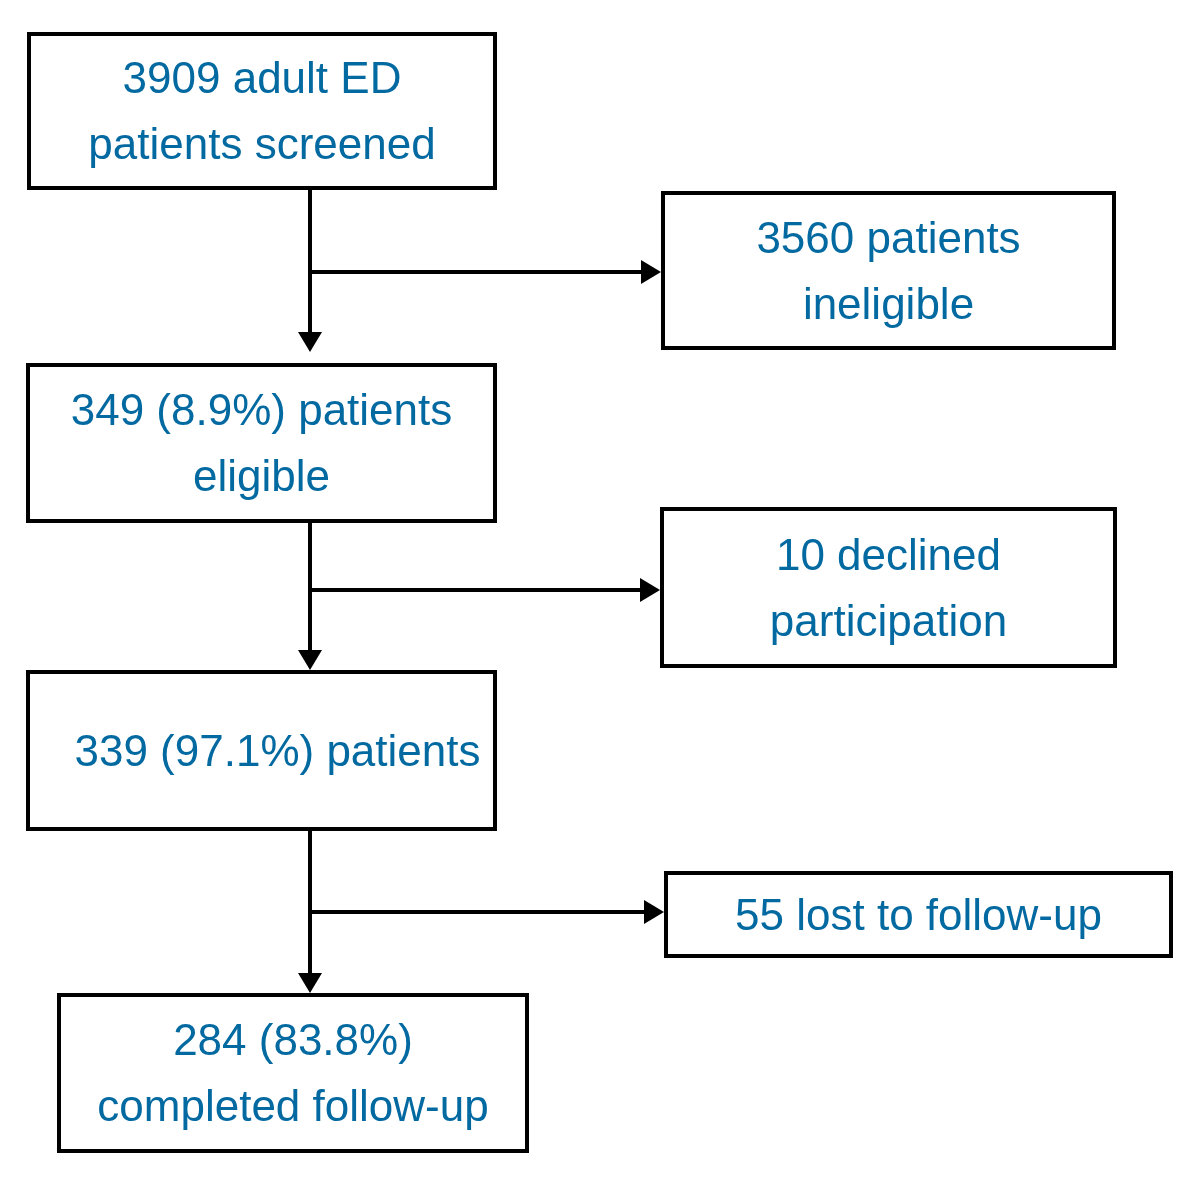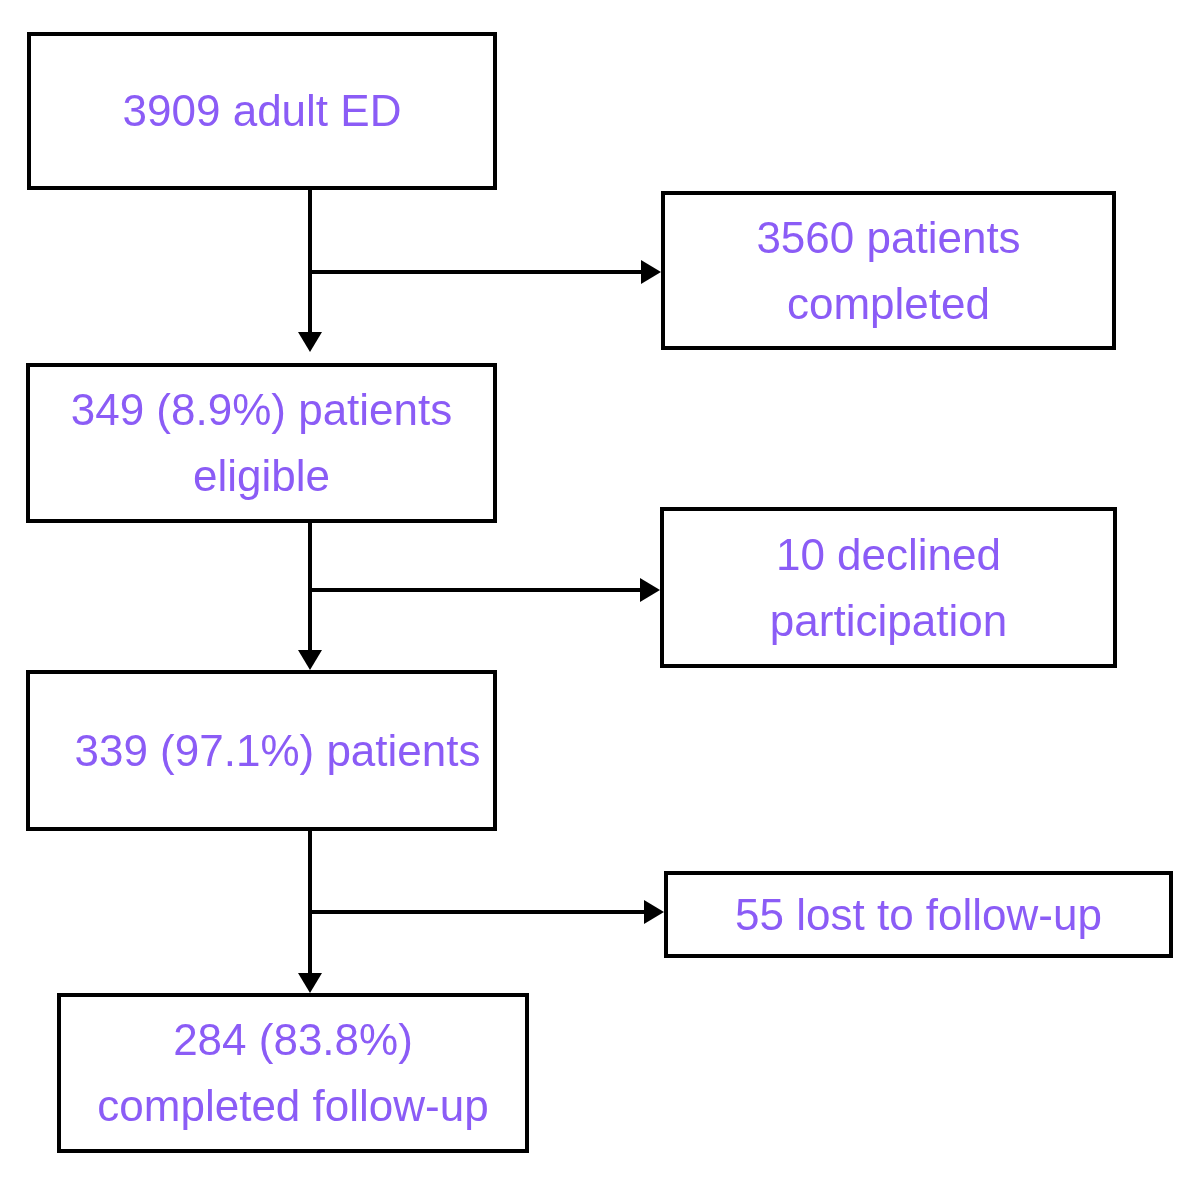--- a/index.html
+++ b/index.html
@@ -6,21 +6,21 @@
     margin: 0;
     padding: 0;
     background: #ffffff;
   }
   .figure {
     position: relative;
     width: 1200px;
     height: 1186px;
     background: #ffffff;
     font-family: "Liberation Sans", sans-serif;
-    color: #8b5cf6;
+    color: #0369a1;
     overflow: hidden;
   }
   .node {
     position: absolute;
     box-sizing: border-box;
     border: 4px solid #000000;
     background: #ffffff;
     display: flex;
     flex-direction: column;
     justify-content: center;
@@ -83,25 +83,26 @@
   <div class="hline" style="left:310px; top:588px; width:330px;"></div>
   <div class="arrow-right" style="left:640px; top:578px;"></div>
 
   <div class="vline" style="left:308px; top:831px; height:142px;"></div>
   <div class="arrow-down" style="left:298px; top:973px;"></div>
   <div class="hline" style="left:310px; top:910px; width:334px;"></div>
   <div class="arrow-right" style="left:644px; top:900px;"></div>
 
   <div class="node" id="node-screened">
     <div class="txt-line">3909 adult ED</div>
+    <div class="txt-line">patients screened</div>
   </div>
 
   <div class="node" id="node-ineligible">
     <div class="txt-line">3560 patients</div>
-    <div class="txt-line">completed</div>
+    <div class="txt-line">ineligible</div>
   </div>
 
   <div class="node" id="node-eligible">
     <div class="txt-line">349 (8.9%) patients</div>
     <div class="txt-line">eligible</div>
   </div>
 
   <div class="node" id="node-declined">
     <div class="txt-line">10 declined</div>
     <div class="txt-line">participation</div>

